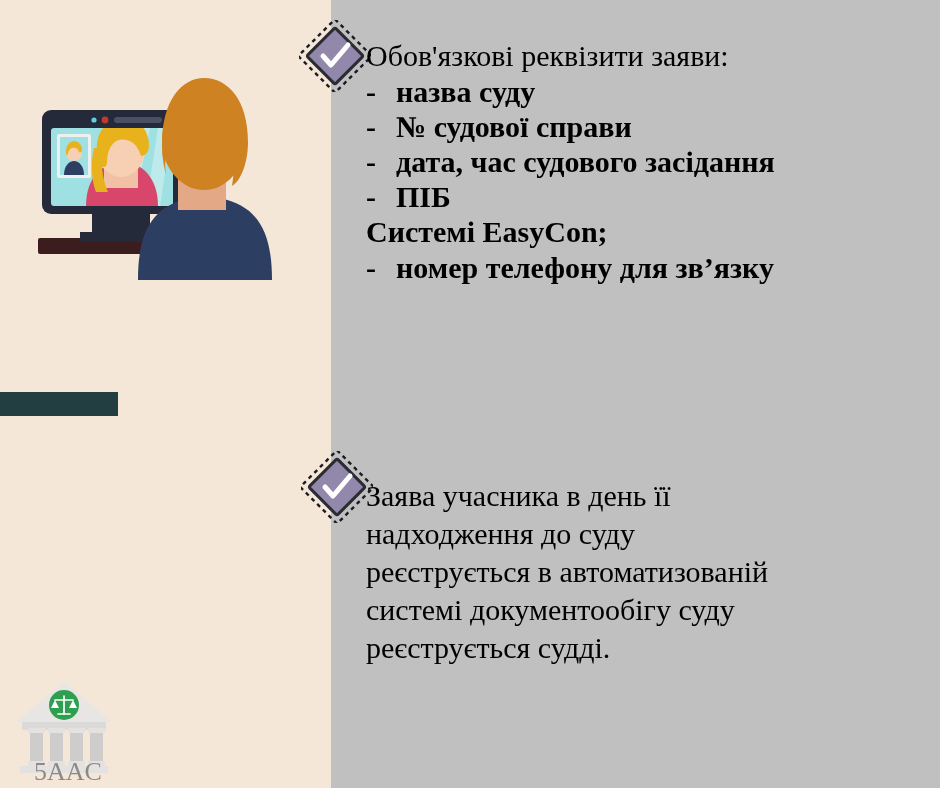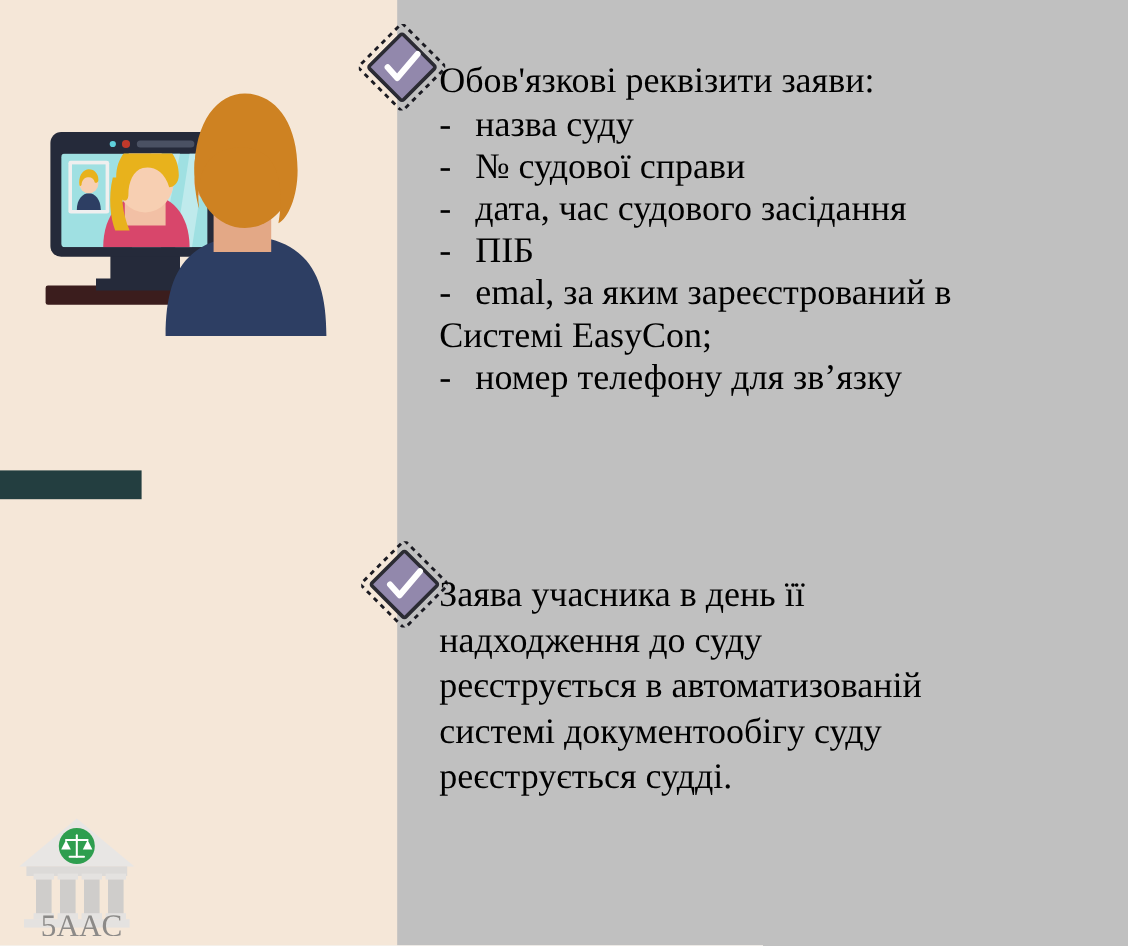--- a/index.html
+++ b/index.html
@@ -57,32 +57,33 @@
   .badge-2 { left: 301px; top: 451px; }
 
   
   .block {
     position: absolute;
     color: #000000;
     line-height: 1.17;
   }
   .block-1 {
     left: 366px;
-    top: 50px;
+    top: 38px;
     width: 560px;
     font-size: 30px;
   }
   .block-1 .heading {
     margin: 0 0 1px 0;
     white-space: nowrap;
   }
   .block-1 ul {
     margin: 0;
     padding: 0;
     list-style: none;
+    font-weight: bold;
   }
   .block-1 li {
     margin: 0;
     padding: 0;
     text-indent: -30px;
     padding-left: 30px;
   }
   .block-1 li .dash {
     display: inline-block;
     width: 30px;
@@ -184,21 +185,20 @@
     </svg>
   </div>
 
   <div class="block block-1">
     <div class="heading">Обов'язкові реквізити заяви:</div>
     <ul>
       <li><span class="dash">-</span><span>назва суду</span></li>
       <li><span class="dash">-</span><span>№ судової справи</span></li>
       <li><span class="dash">-</span><span>дата, час судового засідання</span></li>
       <li><span class="dash">-</span><span>ПІБ</span></li>
-      <li><span class="dash">-</span><span>emal, за яким зареєстрований в</span></li>
       <li style="text-indent:0;padding-left:0">Системі EasyCon;</li>
       <li><span class="dash">-</span><span>номер телефону для зв’язку</span></li>
     </ul>
   </div>
 
   <div class="badge badge-2">
     <svg viewBox="0 0 72 72" xmlns="http://www.w3.org/2000/svg">
       <g transform="rotate(45 36 36)">
         <rect x="10" y="10" width="52" height="52" fill="none" stroke="#1B1B22" stroke-width="2.4" stroke-dasharray="4 4"></rect>
         <rect x="16" y="16" width="40" height="40" rx="2" fill="#9288AC" stroke="#2B2B33" stroke-width="3"></rect>

